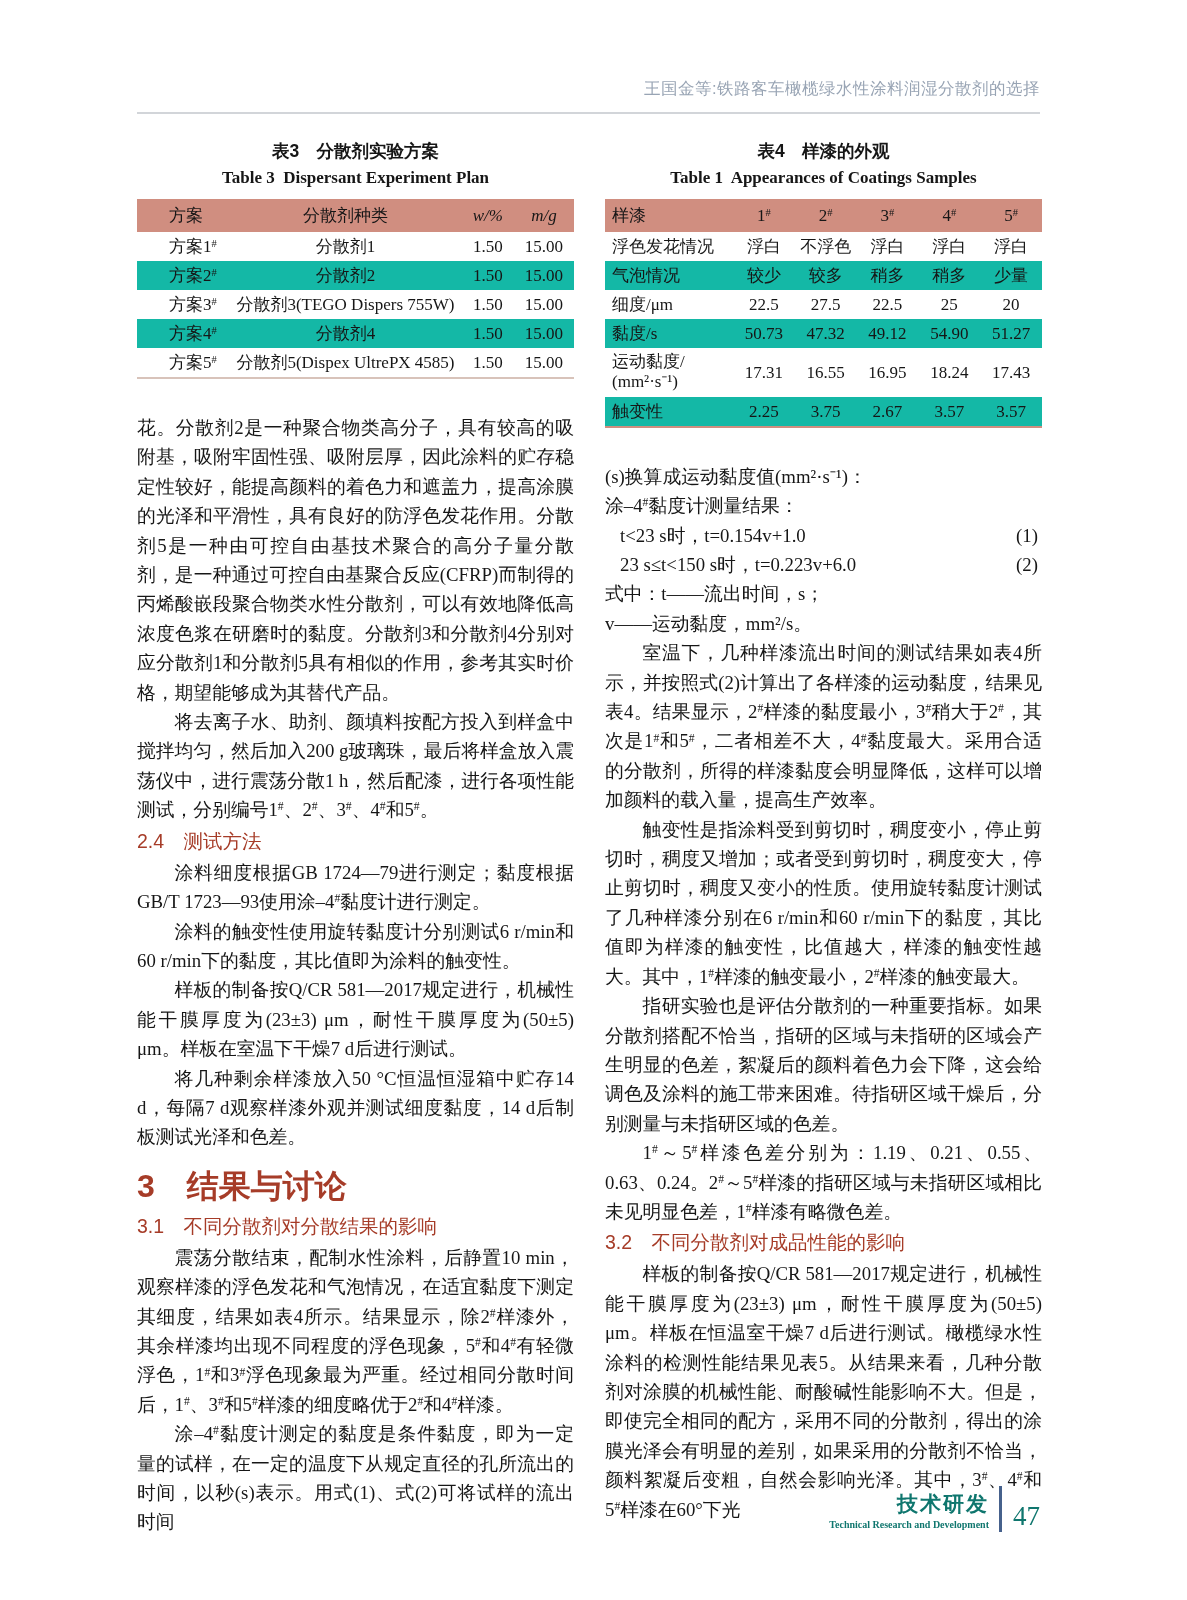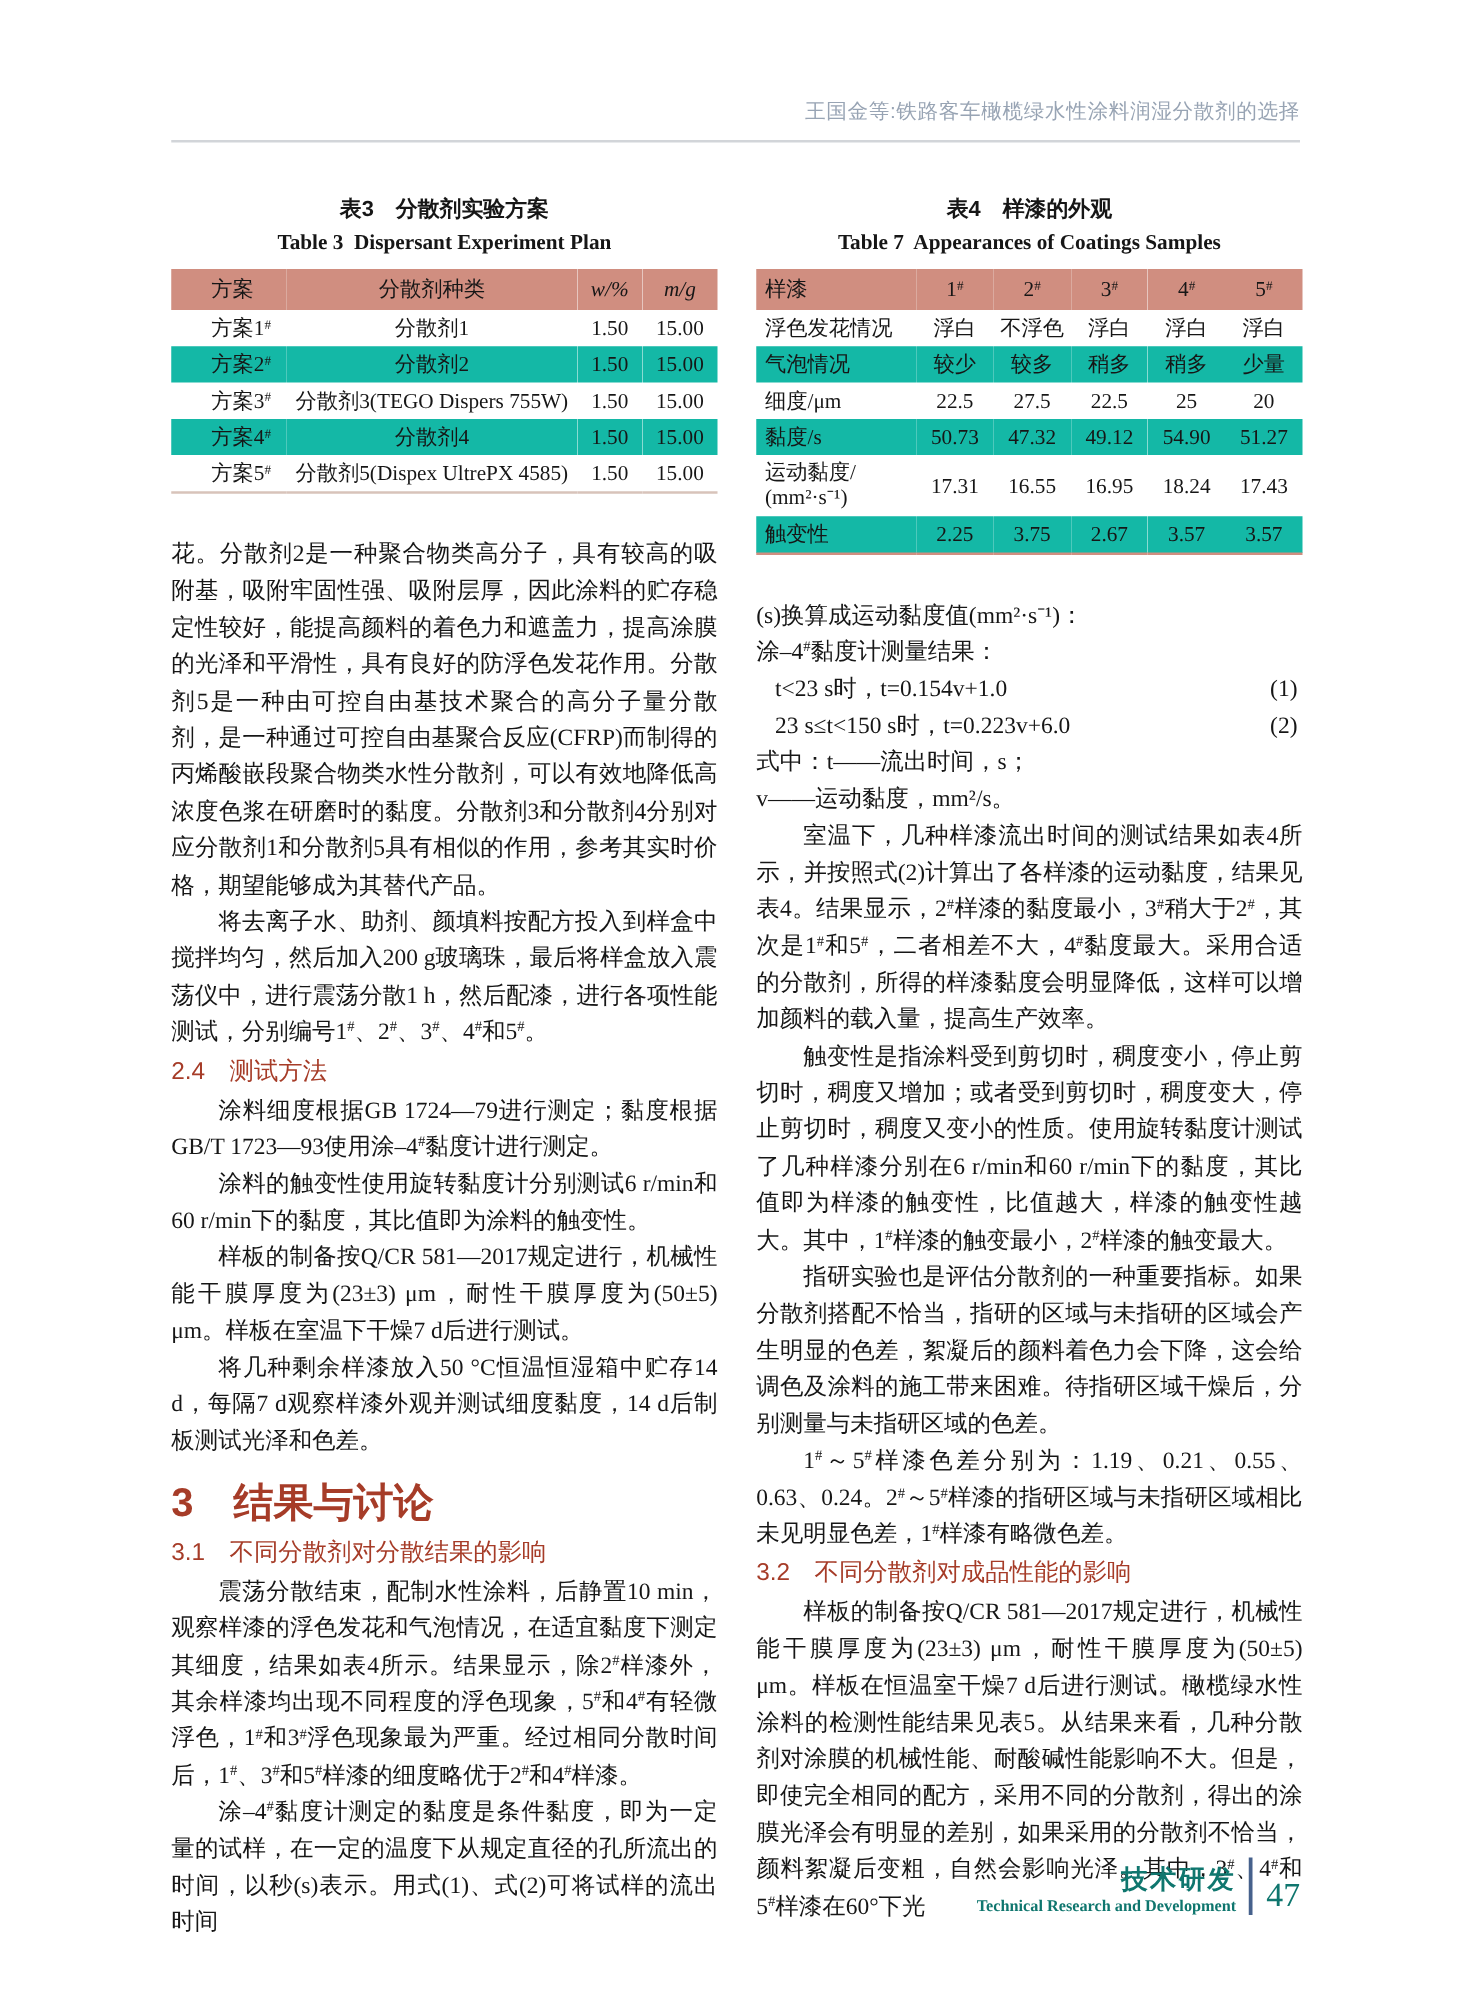--- a/index.html
+++ b/index.html
@@ -21,21 +21,21 @@
     position:absolute; top:133px; left:137px; width:905px;
     display:flex; gap:31px;
     font-size:18.8px; line-height:29.4px; text-align:justify;
   }
   .col { width:437px; }
   p { margin:0; text-indent:2em; }
   p.noindent { text-indent:0; }
   
   .tbl-title-zh {
     text-align:center; font-family:"Liberation Sans", sans-serif;
-    font-weight:bold; font-size:17.5px; line-height:26px; margin-top:21px;
+    font-weight:bold; font-size:17.5px; line-height:26px; margin-top:5px;
     white-space:pre-wrap;
   }
   .tbl-title-en {
     text-align:center; font-family:"Liberation Serif", serif;
     font-weight:bold; font-size:17px; line-height:24px; margin:2px 0 9px;
     white-space:pre-wrap;
   }
   table.dtable {
     width:100%; border-collapse:collapse; table-layout:fixed;
     font-size:17px; line-height:21px;
@@ -80,21 +80,21 @@
     position:absolute; top:1486px; right:147px;
     display:flex; align-items:flex-end; color:#0f766e;
   }
   .footer-text { text-align:right; padding-right:10px; }
   .f-zh {
     font-family:"Liberation Sans", sans-serif; font-weight:bold;
     font-size:21px; line-height:24px; letter-spacing:2px;
   }
   .f-en {
     font-family:"Liberation Serif", serif; font-weight:bold;
-    font-size:13px; line-height:15px; margin-top:1px;
+    font-size:10px; line-height:15px; margin-top:1px;
   }
   .f-bar { width:3px; height:46px; background:#46618c; }
   .f-num {
     font-family:"Liberation Serif", serif; font-size:27px;
     padding-left:11px; padding-top:6px;
   }
 </style>
 </head>
 <body>
 
@@ -164,21 +164,21 @@
       <h2 class="sec">3　结果与讨论</h2>
       <h4 class="sub">3.1　不同分散剂对分散结果的影响</h4>
       <p>震荡分散结束，配制水性涂料，后静置10 min，观察样漆的浮色发花和气泡情况，在适宜黏度下测定其细度，结果如表4所示。结果显示，除2<sup>#</sup>样漆外，其余样漆均出现不同程度的浮色现象，5<sup>#</sup>和4<sup>#</sup>有轻微浮色，1<sup>#</sup>和3<sup>#</sup>浮色现象最为严重。经过相同分散时间后，1<sup>#</sup>、3<sup>#</sup>和5<sup>#</sup>样漆的细度略优于2<sup>#</sup>和4<sup>#</sup>样漆。</p>
       <p>涂–4<sup>#</sup>黏度计测定的黏度是条件黏度，即为一定量的试样，在一定的温度下从规定直径的孔所流出的时间，以秒(s)表示。用式(1)、式(2)可将试样的流出时间</p>
     </div>
 
     <div class="col">
 
       <div class="tbl-block">
         <div class="tbl-title-zh">表4　样漆的外观</div>
-        <div class="tbl-title-en">Table 7  Appearances of Coatings Samples</div>
+        <div class="tbl-title-en">Table 1  Appearances of Coatings Samples</div>
         <table class="dtable dtable4">
           <thead>
             <tr>
               <th>样漆</th>
               <th>1<sup>#</sup></th>
               <th>2<sup>#</sup></th>
               <th>3<sup>#</sup></th>
               <th>4<sup>#</sup></th>
               <th>5<sup>#</sup></th>
             </tr>

